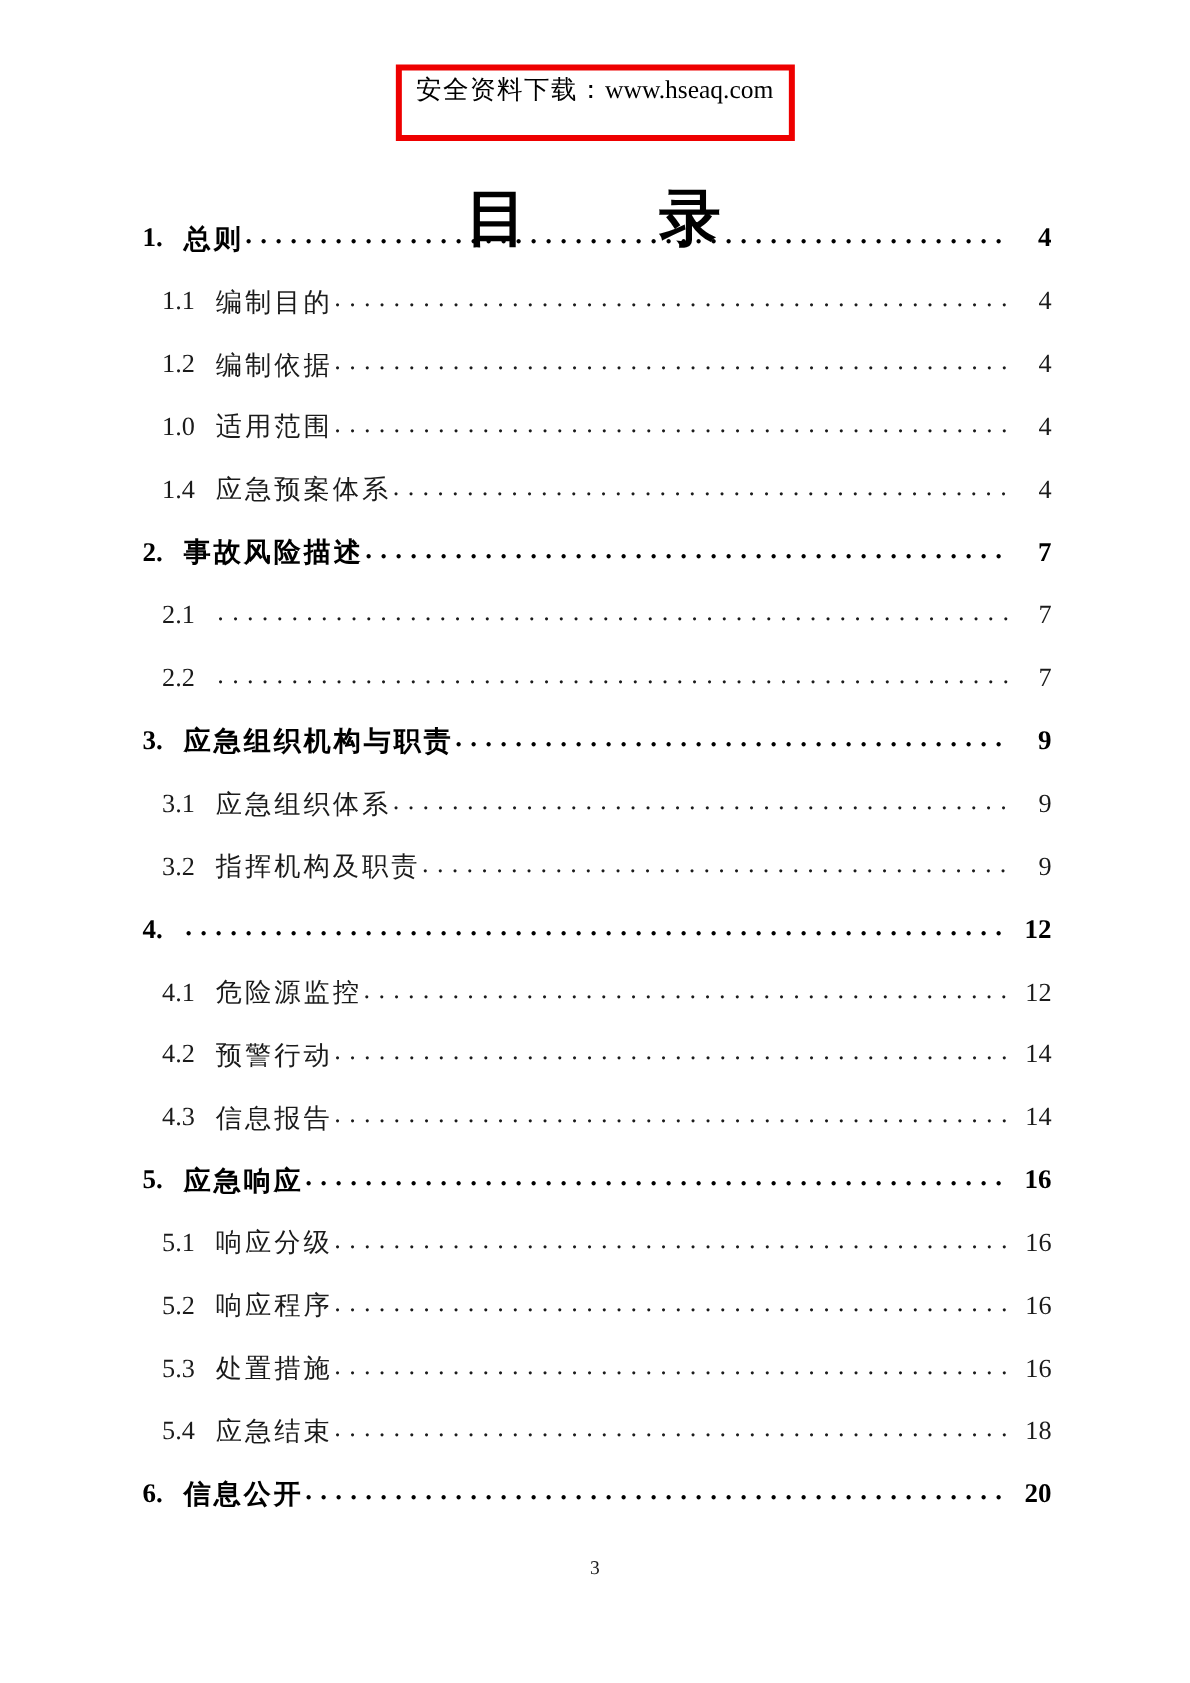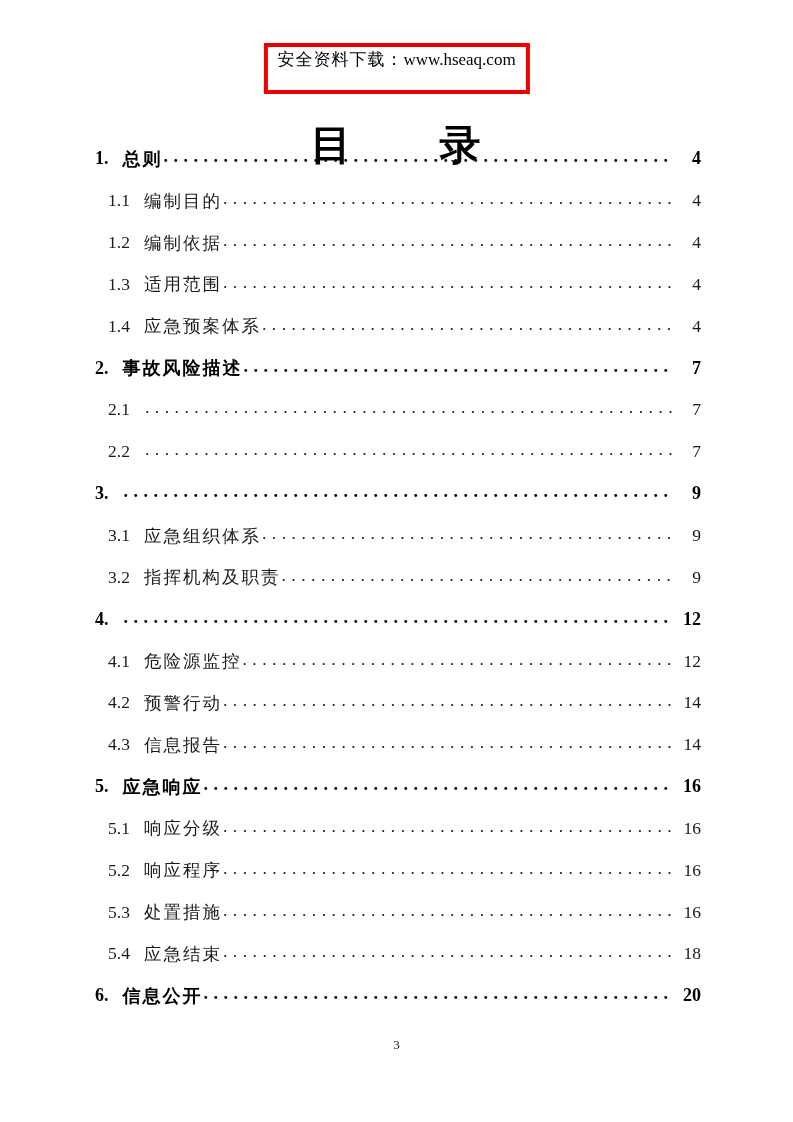--- a/index.html
+++ b/index.html
@@ -131,21 +131,21 @@
     <span class="leader"></span>
     <span class="page">4</span>
   </div>
     <div class="toc-row lvl2">
     <span class="num">1.2</span>
     <span class="label">编制依据</span>
     <span class="leader"></span>
     <span class="page">4</span>
   </div>
     <div class="toc-row lvl2">
-    <span class="num">1.3</span>
+    <span class="num">1.0</span>
     <span class="label">适用范围</span>
     <span class="leader"></span>
     <span class="page">4</span>
   </div>
     <div class="toc-row lvl2">
     <span class="num">1.4</span>
     <span class="label">应急预案体系</span>
     <span class="leader"></span>
     <span class="page">4</span>
   </div>
@@ -160,20 +160,21 @@
     <span class="leader"></span>
     <span class="page">7</span>
   </div>
     <div class="toc-row lvl2">
     <span class="num">2.2</span>
     <span class="leader"></span>
     <span class="page">7</span>
   </div>
     <div class="toc-row lvl1">
     <span class="num">3.</span>
+    <span class="label">应急组织机构与职责</span>
     <span class="leader"></span>
     <span class="page">9</span>
   </div>
     <div class="toc-row lvl2">
     <span class="num">3.1</span>
     <span class="label">应急组织体系</span>
     <span class="leader"></span>
     <span class="page">9</span>
   </div>
     <div class="toc-row lvl2">

